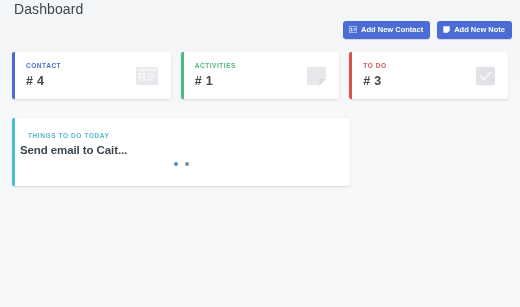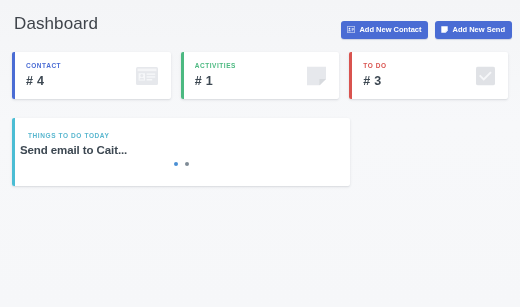--- a/index.html
+++ b/index.html
@@ -24,22 +24,22 @@
   
   .topbar {
     position: absolute;
     left: 0; top: 0;
     width: 520px;
     height: 46px;
   }
   .page-title {
     position: absolute;
     left: 14px;
-    top: 14px;
-    font-size: 17px;
+    top: 1px;
+    font-size: 14px;
     font-weight: 400;
     color: #3f444b;
     letter-spacing: 0.1px;
   }
   .btn-group {
     position: absolute;
     right: 8px;
     top: 21px;
     display: flex;
     gap: 7px;
@@ -205,21 +205,21 @@
         <span>Add New Contact</span>
       </button>
 
       <button class="btn">
         <span>
           <svg width="7" height="7" viewBox="0 0 14 14" fill="none" xmlns="http://www.w3.org/2000/svg">
             <path d="M0.6 0.6h12.8v8.6l-4.2 4.2H0.6V0.6z" fill="#ffffff"></path>
             <path d="M13.4 9.2h-4.2v4.2" fill="#dde4f7"></path>
           </svg>
         </span>
-        <span>Add New Send</span>
+        <span>Add New Note</span>
       </button>
 
 
     </div>
   </div>
 
   <div class="stat-row">
 
     <div class="stat-card">
       <div class="accent blue"></div>

